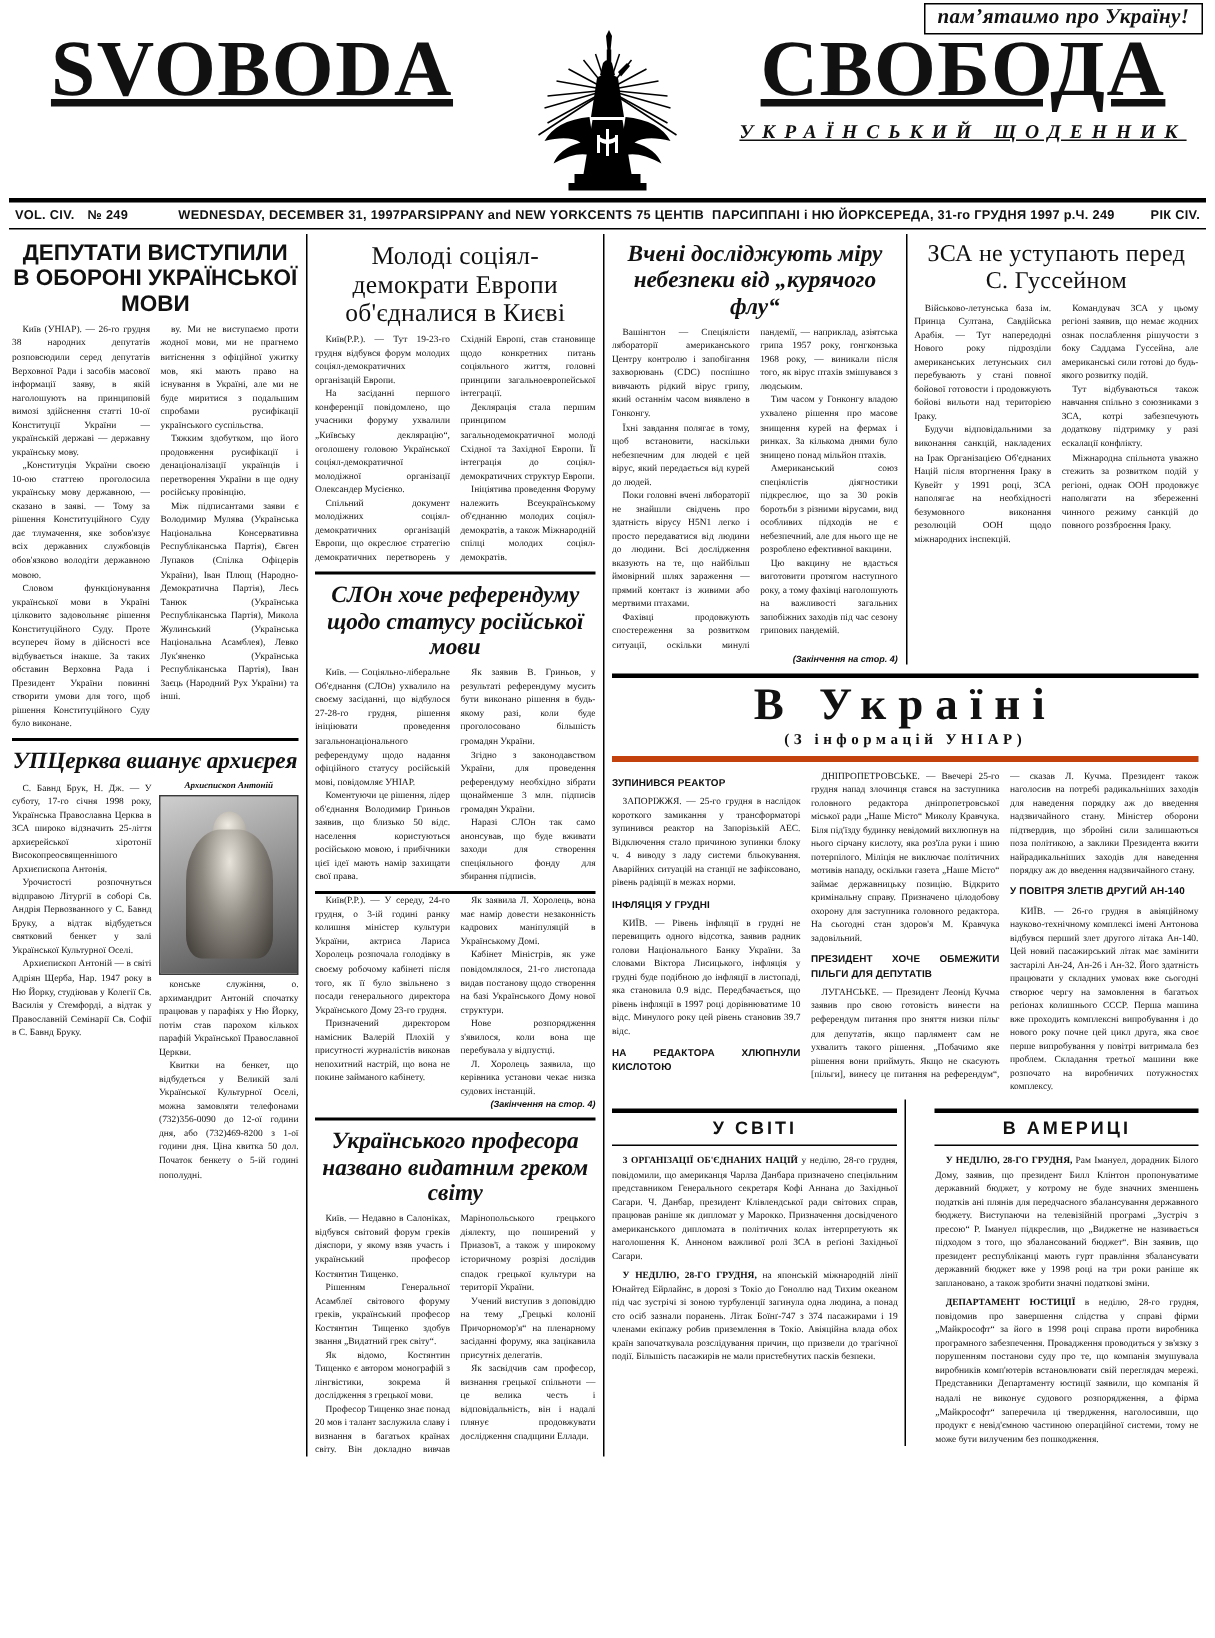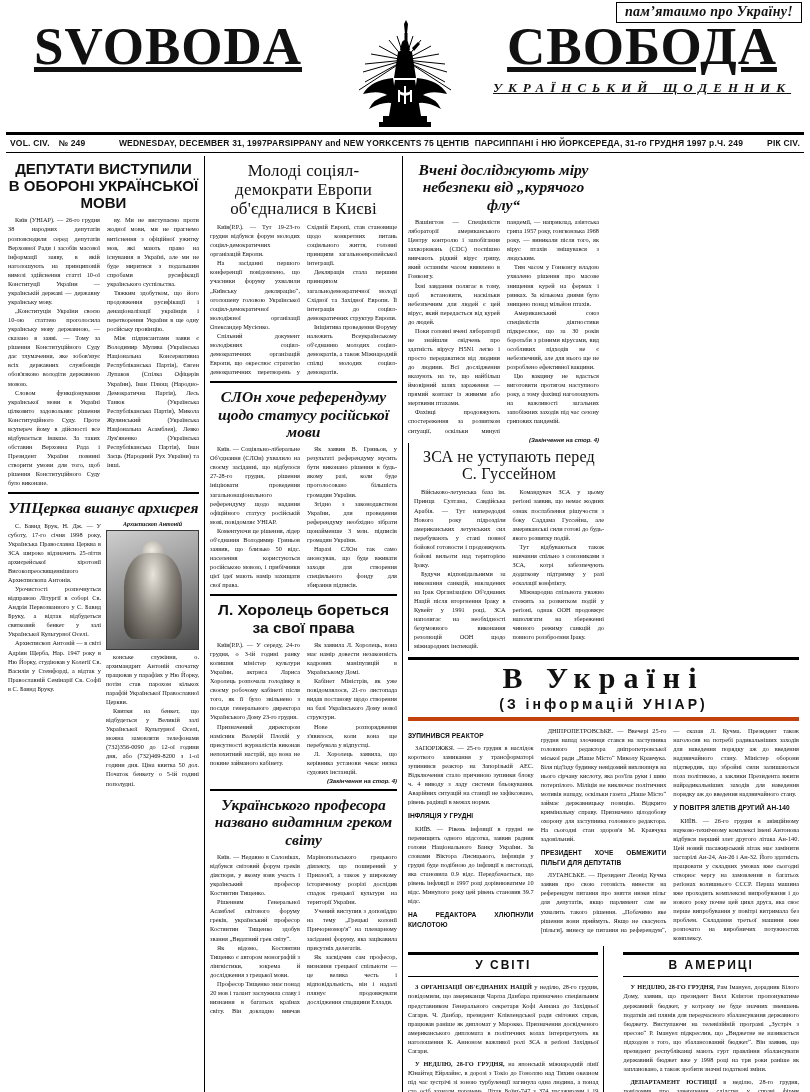--- a/index.html
+++ b/index.html
@@ -127,22 +127,22 @@
     padding:3px 0 5px 0;
     margin:6px 0 5px 0;
   }
   .secbar .t {
     font-family:"Liberation Serif", serif;
     font-weight:bold; font-size:30px;
     letter-spacing:8px;
     line-height:1;
   }
   .secbar .s {
-    font-family:Liberation Sans, sans-serif;
-    font-weight:bold; font-size:14px;
+    font-family:Liberation Serif, serif;
+    font-weight:bold; font-size:10px;
     letter-spacing:3px; margin-top:3px;
   }
   .minibar {
     border-top:3px solid #000;
     border-bottom:1px solid #000;
     text-align:center;
     font-family:"Liberation Sans", sans-serif;
     font-weight:bold; font-size:12px;
     letter-spacing:2px;
     padding:3px 0 4px 0;
@@ -319,21 +319,20 @@
       <h1 class="hl ital left" style="text-align:center;">СЛОн хоче референдуму щодо статусу російської мови</h1>
       <div class="cols2">
         <p>Київ. — Соціяльно-ліберальне Об'єднання (СЛОн) ухвалило на своєму засіданні, що відбулося 27-28-го грудня, рішення ініціювати проведення загальнонаціонального референдуму щодо надання офіційного статусу російській мові, повідомляє УНІАР.</p>
         <p>Коментуючи це рішення, лідер об'єднання Володимир Гриньов заявив, що близько 50 відс. населення користуються російською мовою, і прибічники цієї ідеї мають намір захищати свої права.</p>
         <p>Як заявив В. Гриньов, у результаті референдуму мусить бути виконано рішення в будь-якому разі, коли буде проголосовано більшість громадян України.</p>
         <p>Згідно з законодавством України, для проведення референдуму необхідно зібрати щонайменше 3 млн. підписів громадян України.</p>
         <p>Наразі СЛОн так само анонсував, що буде вживати заходи для створення спеціяльного фонду для збирання підписів.</p>
       </div>
 
       <div class="hr-b"></div>
-      <h1 class="hl right" style="font-size:15.5px;">Л. Хоролець бореться за свої права</h1>
       <div class="cols2">
         <p>Київ(Р.Р.). — У середу, 24-го грудня, о 3-ій годині ранку колишня міністер культури України, актриса Лариса Хоролець розпочала голодівку в своєму робочому кабінеті після того, як її було звільнено з посади генерального директора Українського Дому 23-го грудня.</p>
         <p>Призначений директором намісник Валерій Плохій у присутності журналістів виконав непохитний настрій, що вона не покине займаного кабінету.</p>
         <p>Як заявила Л. Хоролець, вона має намір довести незаконність кадрових маніпуляцій в Українському Домі.</p>
         <p>Кабінет Міністрів, як уже повідомлялося, 21-го листопада видав постанову щодо створення на базі Українського Дому нової структури.</p>
         <p>Нове розпорядження з'явилося, коли вона ще перебувала у відпустці.</p>
         <p>Л. Хоролець заявила, що керівника установи чекає низка судових інстанцій.</p>
       </div>
       <div class="contd">(Закінчення на стор. 4)</div>
 
@@ -344,21 +343,21 @@
         <p>Рішенням Генеральної Асамблеї світового форуму греків, український професор Костянтин Тищенко здобув звання „Видатний грек світу“.</p>
         <p>Як відомо, Костянтин Тищенко є автором монографій з лінгвістики, зокрема й дослідження з грецької мови.</p>
         <p>Професор Тищенко знає понад 20 мов і талант заслужила славу і визнання в багатьох країнах світу. Він докладно вивчав Марінопольського грецького діялекту, що поширений у Приазов'ї, а також у широкому історичному розрізі дослідив спадок грецької культури на території України.</p>
         <p>Учений виступив з доповіддю на тему „Грецькі колонії Причорномор'я“ на пленарному засіданні форуму, яка зацікавила присутніх делегатів.</p>
         <p>Як засвідчив сам професор, визнання грецької спільноти — це велика честь і відповідальність, він і надалі плянує продовжувати дослідження спадщини Еллади.</p>
       </div>
     </div>
 
     <div class="wide">
 
-      <div style="display:flex; gap:0;flex-direction:column;">
+      <div style="display:flex; gap:0;">
         <div style="width:196px; padding-right:5px;">
           <h1 class="hl ital">Вчені досліджують міру небезпеки від „курячого флу“</h1>
           <div class="cols2">
             <p>Вашінгтон — Спеціялісти лябораторії американського Центру контролю і запобігання захворювань (CDC) поспішно вивчають рідкий вірус грипу, який останнім часом виявлено в Гонконгу.</p>
             <p>Їхні завдання полягає в тому, щоб встановити, наскільки небезпечним для людей є цей вірус, який передається від курей до людей.</p>
             <p>Поки головні вчені лябораторії не знайшли свідчень про здатність вірусу H5N1 легко і просто передаватися від людини до людини. Всі дослідження вказують на те, що найбільш ймовірний шлях зараження — прямий контакт із живими або мертвими птахами.</p>
             <p>Фахівці продовжують спостереження за розвитком ситуації, оскільки минулі пандемії, — наприклад, азіятська грипа 1957 року, гонгконзька 1968 року, — виникали після того, як вірус птахів змішувався з людським.</p>
             <p>Тим часом у Гонконгу владою ухвалено рішення про масове знищення курей на фермах і ринках. За кількома днями було знищено понад мільйон птахів.</p>
             <p>Американський союз спеціялістів діягностики підкреслює, що за 30 років боротьби з різними вірусами, вид особливих підходів не є небезпечний, але для нього ще не розроблено ефективної вакцини.</p>
             <p>Цю вакцину не вдасться виготовити протягом наступного року, а тому фахівці наголошують на важливості загальних запобіжних заходів під час сезону грипових пандемій.</p>

